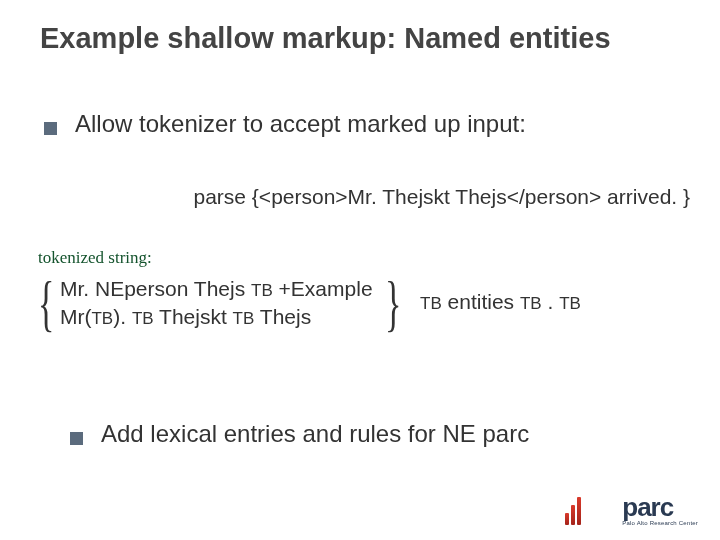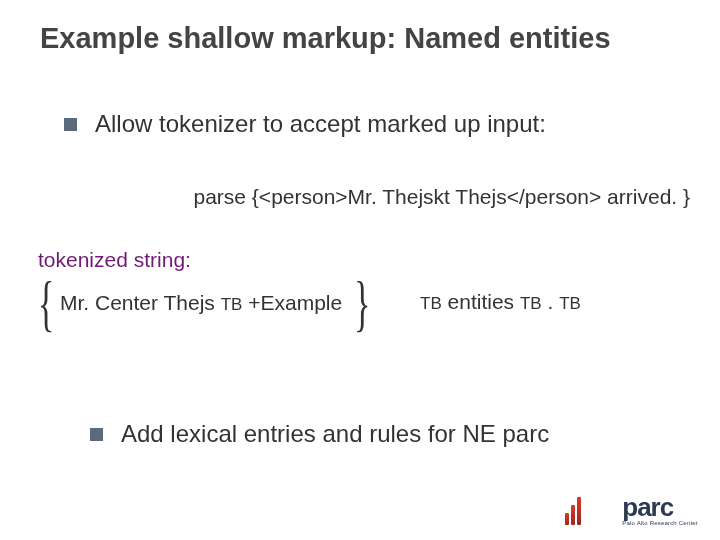--- a/index.html
+++ b/index.html
@@ -25,22 +25,21 @@
     top: 22px;
     left: 40px;
     right: 30px;
     font-size: 29px;
     font-weight: bold;
     color: #444;
   }
   .bullet-row {
     position: absolute;
     display: flex;
-    align-items: flex-start;
-    margin-left: 20px;
+    align-items: center;
   }
   .bullet1 { top: 110px; left: 44px; right: 40px; }
   .bullet2 { top: 420px; left: 70px; right: 40px; }
   .bullet-marker {
     width: 13px;
     height: 13px;
     background: #5b6b7d;
     flex: 0 0 auto;
     margin-top: 8px;
     margin-right: 18px;
@@ -55,22 +54,23 @@
     left: 32px;
     right: 30px;
     font-size: 21px;
     color: #333;
     text-align: right;
   }
   .tok-label {
     position: absolute;
     top: 248px;
     left: 38px;
-    font-size: 21px;
-    color: #701a75;
+    font-size: 17px;
+    color: #14532d;
+    font-family: Liberation Serif, serif;
   }
   .brace-group {
     position: absolute;
     top: 272px;
     left: 38px;
     display: flex;
     align-items: center;
   }
   .brace {
     font-size: 62px;
@@ -158,21 +158,24 @@
   </div>
 
   <div class="parse-line">parse {&lt;person&gt;Mr. Thejskt Thejs&lt;/person&gt; arrived. }</div>
 
   <div class="tok-label">tokenized string:</div>
 
   <div class="brace-group">
     <span class="brace">{</span>
     <div class="tok-lines">
       <div>
-        <span>Mr. Center Thejs </span><span class="tb">TB</span><span> +Example</span>
+        <span>Mr. NEperson Thejs </span><span class="tb">TB</span><span> +Example</span>
+      </div>
+      <div>
+        <span>Mr(</span><span class="tb">TB</span><span>). </span><span class="tb">TB</span><span> Thejskt </span><span class="tb">TB</span><span> Thejs</span>
       </div>
     </div>
     <span class="brace right">}</span>
   </div>
 
   <div class="after-brace">
     <span class="tb">TB</span><span> entities </span><span class="tb">TB</span><span> . </span><span class="tb">TB</span>
   </div>
 
   <div class="bullet-row bullet2">

